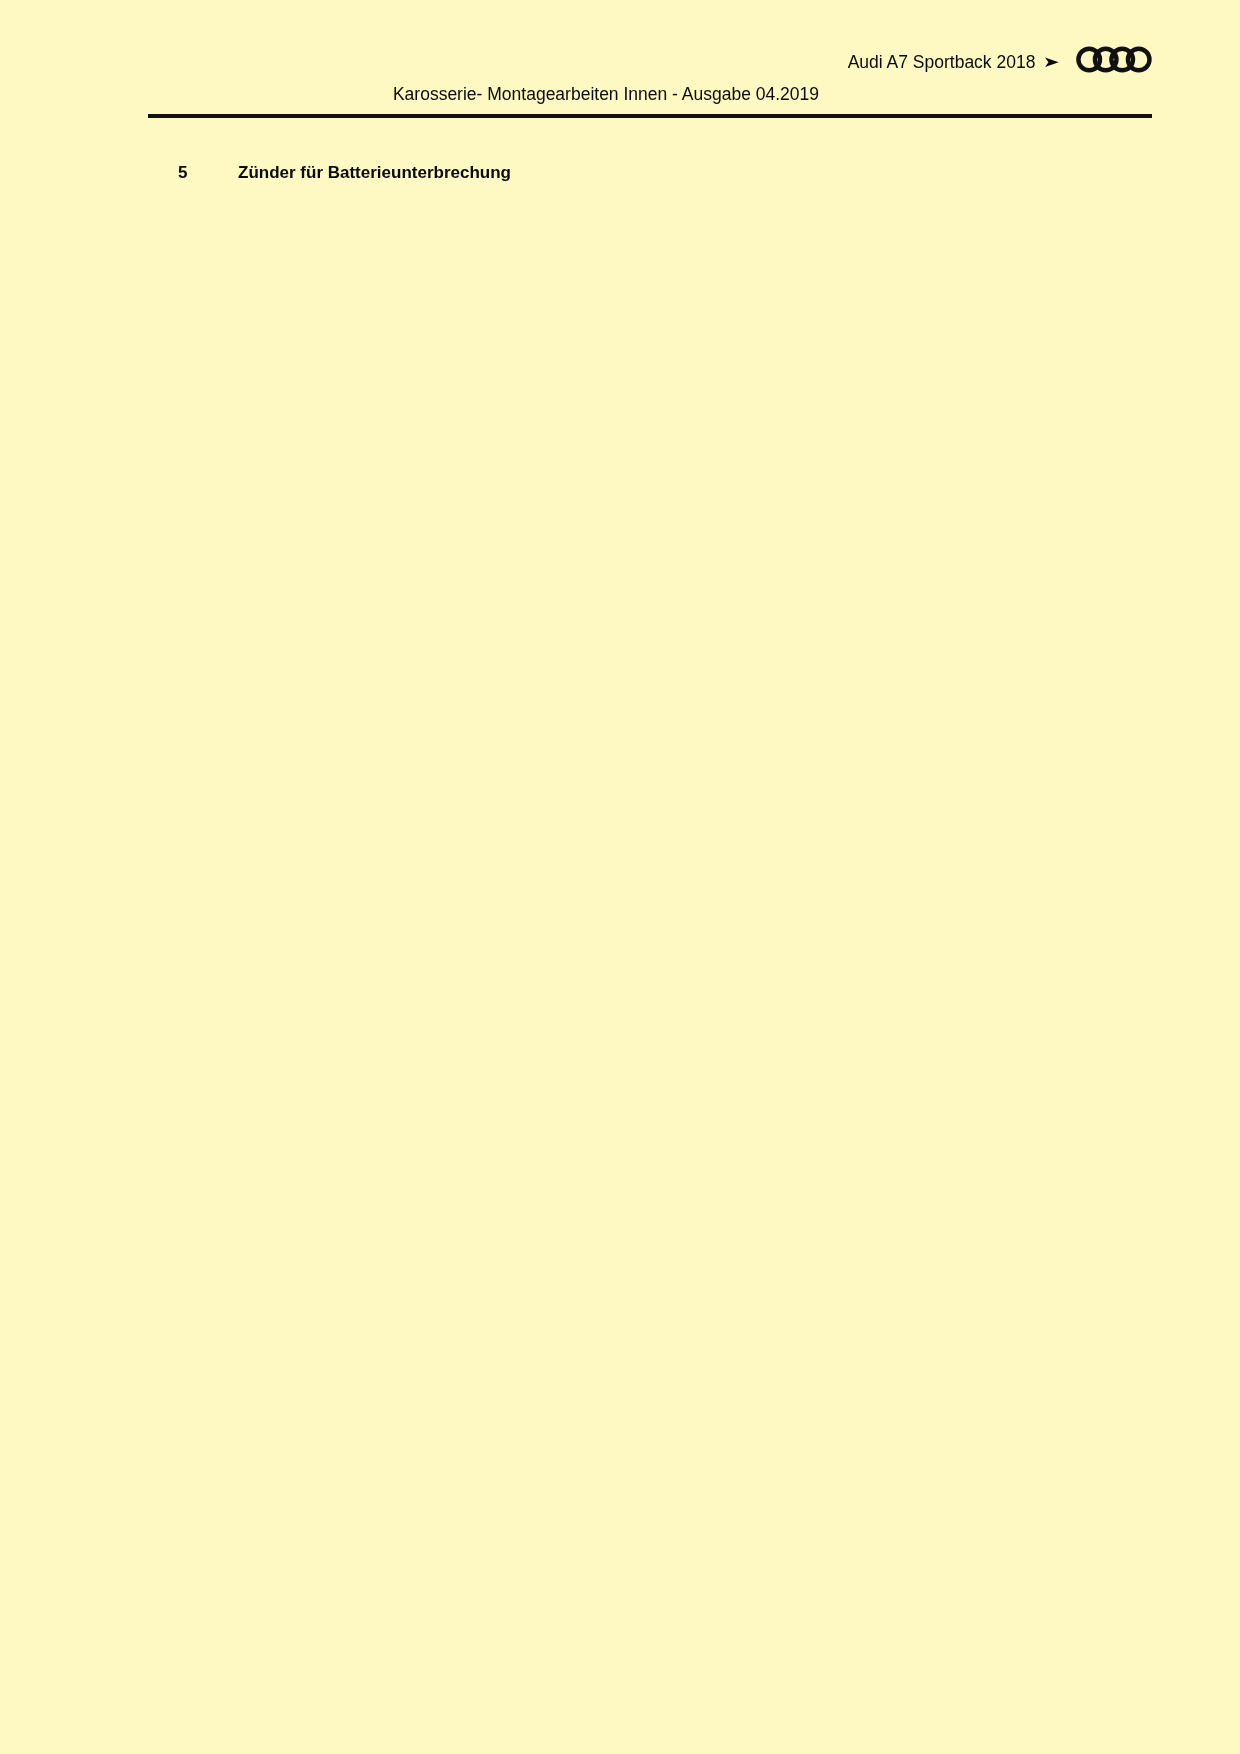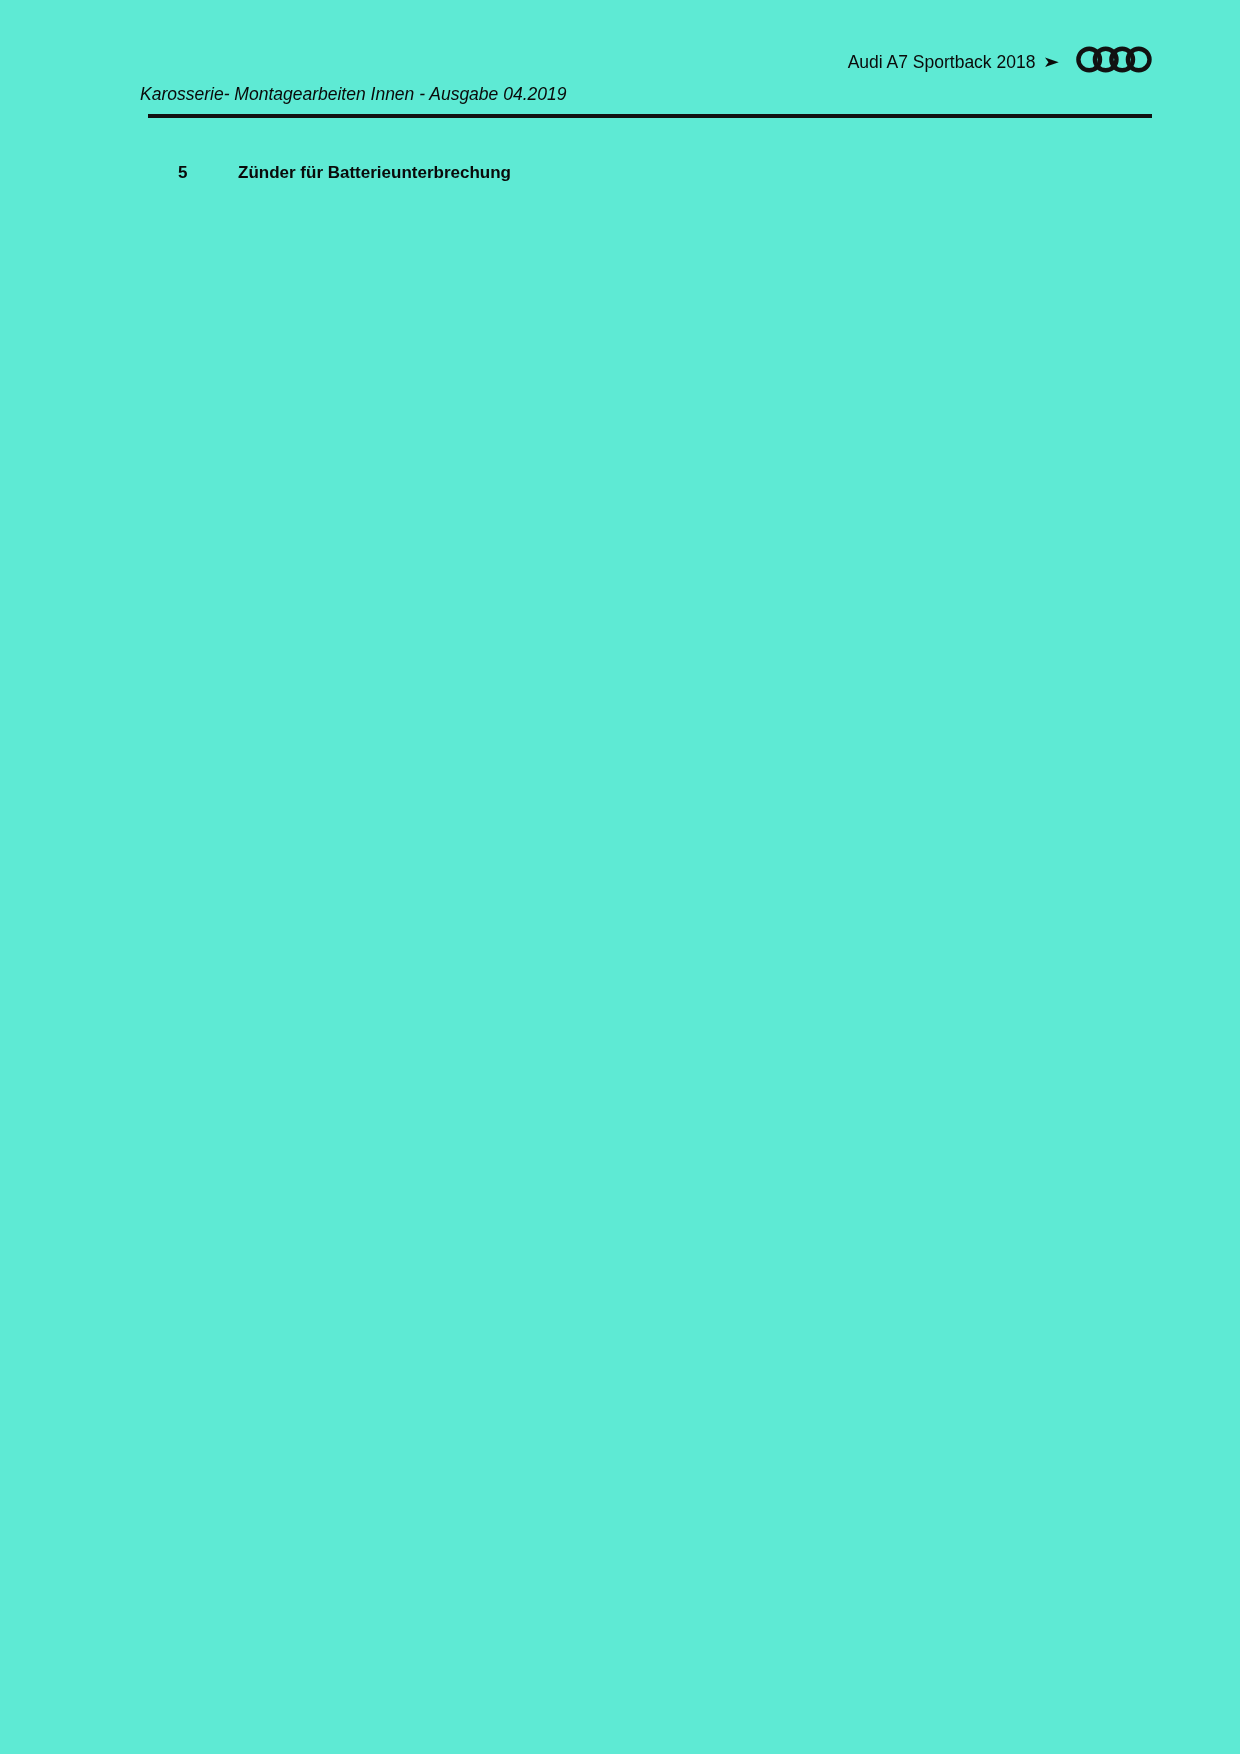--- a/index.html
+++ b/index.html
@@ -6,45 +6,44 @@
   body {
     background: #e8e8e8;
     font-family: "Liberation Sans", "DejaVu Sans", sans-serif;
     color: #0a0a0a;
   }
   .page {
     position: relative;
     width: 1240px;
     height: 1754px;
     margin: 0 auto;
-    background: #5eead4;
+    background: #fef9c3;
     overflow: hidden;
     box-sizing: border-box;
   }
   
   .header { margin: 46px 88px 0 140px; }
   .header-line1 {
     display: flex;
     justify-content: flex-end;
     align-items: center;
     gap: 10px;
     font-size: 17.5px;
     line-height: 22px;
     white-space: nowrap;
   }
   .arrow-glyph { font-size: 15px; letter-spacing: 0; transform: scaleX(1.35); display: inline-block; }
   .audi-logo { display: inline-block; margin-left: 8px; }
   .header-line2 {
-    text-align: left;
+    text-align: center;
     padding-right: 80px;
     font-size: 17.5px;
     line-height: 22px;
     margin-top: 5px;
     white-space: nowrap;
-    font-style: italic;
   }
   .rule {
     height: 4px;
     background: #111;
     margin-left: 8px;
   }
   .header .rule { margin-top: 9px; }
   
   .toc { margin: 42px 88px 0 140px; }
   .toc-row {

